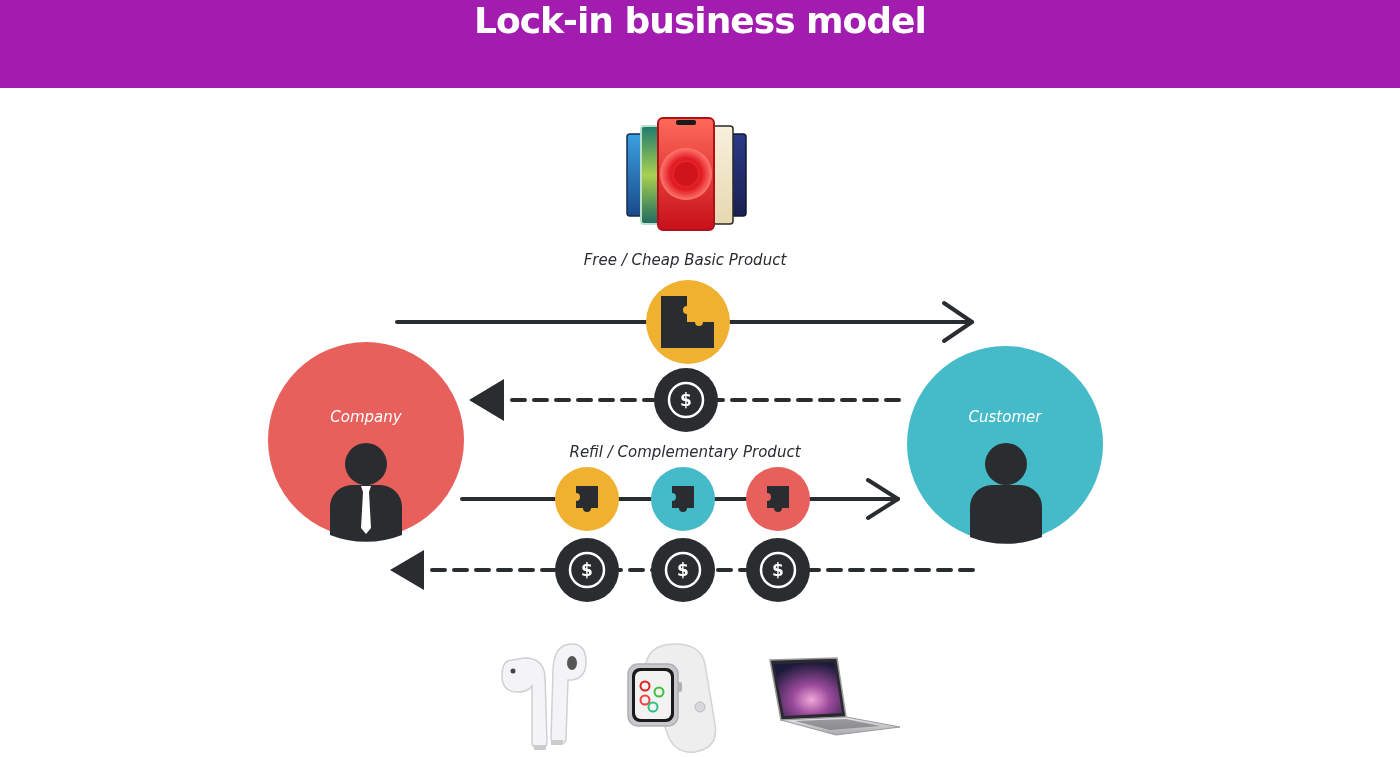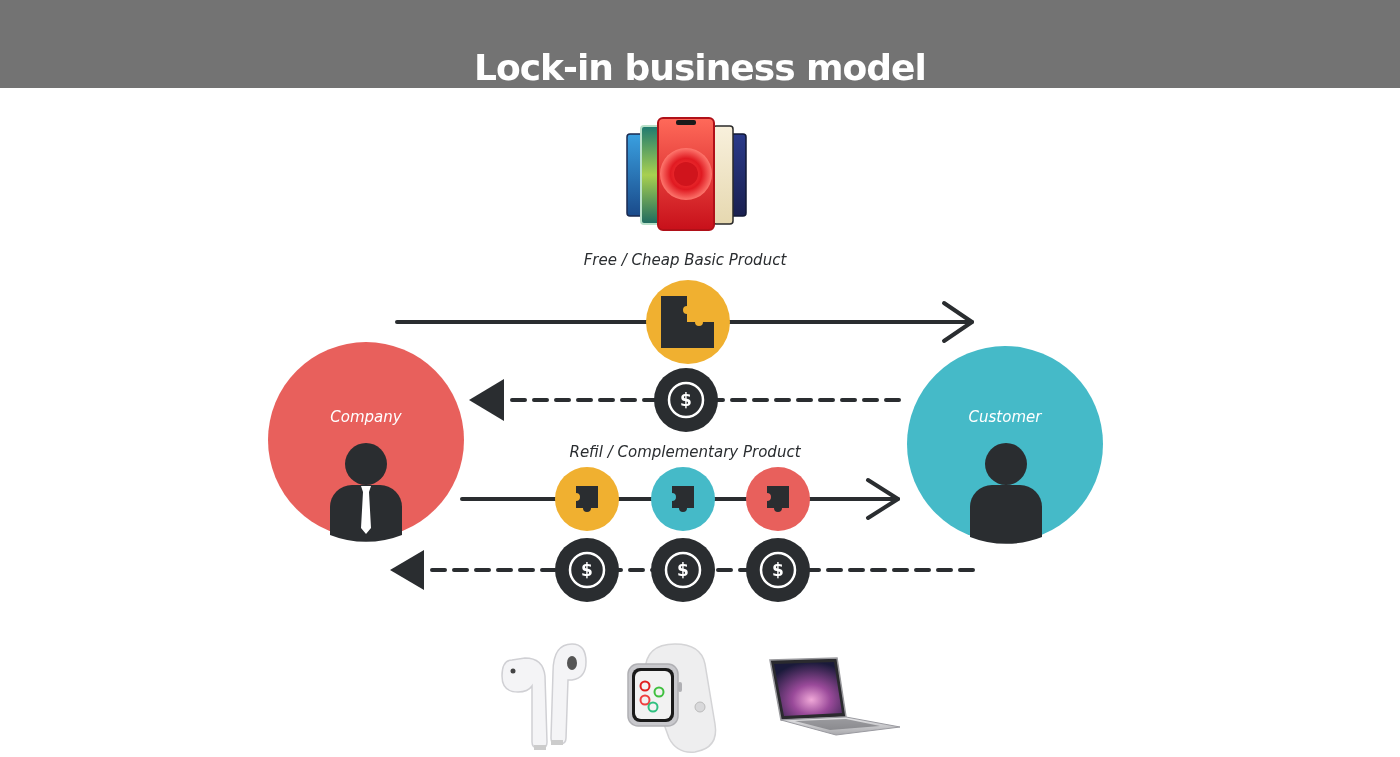--- a/index.html
+++ b/index.html
@@ -1,17 +1,17 @@
 <!DOCTYPE html>
 <html><head>
 <meta charset="utf-8">
 <style>
   html, body { margin: 0; padding: 0; }
   body { width: 1400px; height: 757px; background: #ffffff; position: relative; overflow: hidden; font-family: "DejaVu Sans", sans-serif; }
-  .header { position: absolute; left: 0; top: 0; width: 1400px; height: 88px; background: #737373; display: flex; align-items: flex-end; justify-content: center; }
+  .header { position: absolute; left: 0; top: 0; width: 1400px; height: 88px; background: #a21caf; display: flex; align-items: flex-start; justify-content: center; }
   .header h1 { margin: 0; color: #ffffff; font-family: "DejaVu Sans", sans-serif; font-weight: bold; font-size: 36px; letter-spacing: -1px; }
   svg.diagram { position: absolute; left: 0; top: 0; }
   .lbl { font-family: "DejaVu Sans", sans-serif; font-style: italic; font-size: 15px; fill: #2a2d30; }
   .lbl-w { font-family: "DejaVu Sans", sans-serif; font-style: italic; font-size: 15px; fill: #ffffff; }
   .dollar { font-family: "DejaVu Sans", sans-serif; font-weight: bold; font-size: 17px; fill: #ffffff; }
 </style>
 </head>
 <body>
 
 <div class="header">

